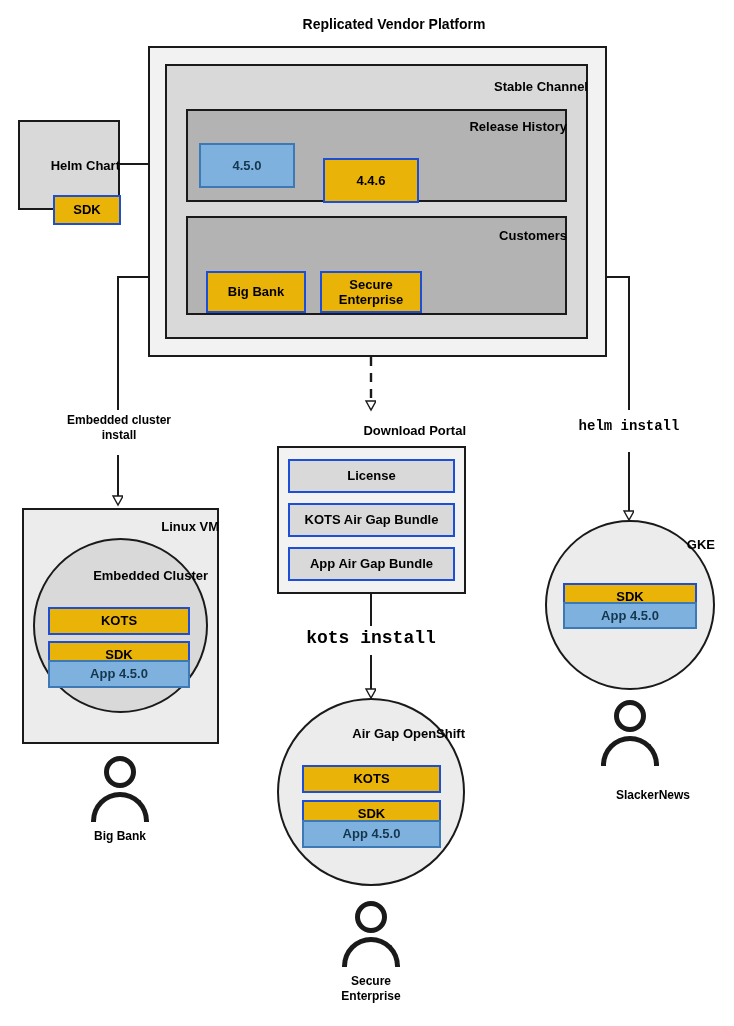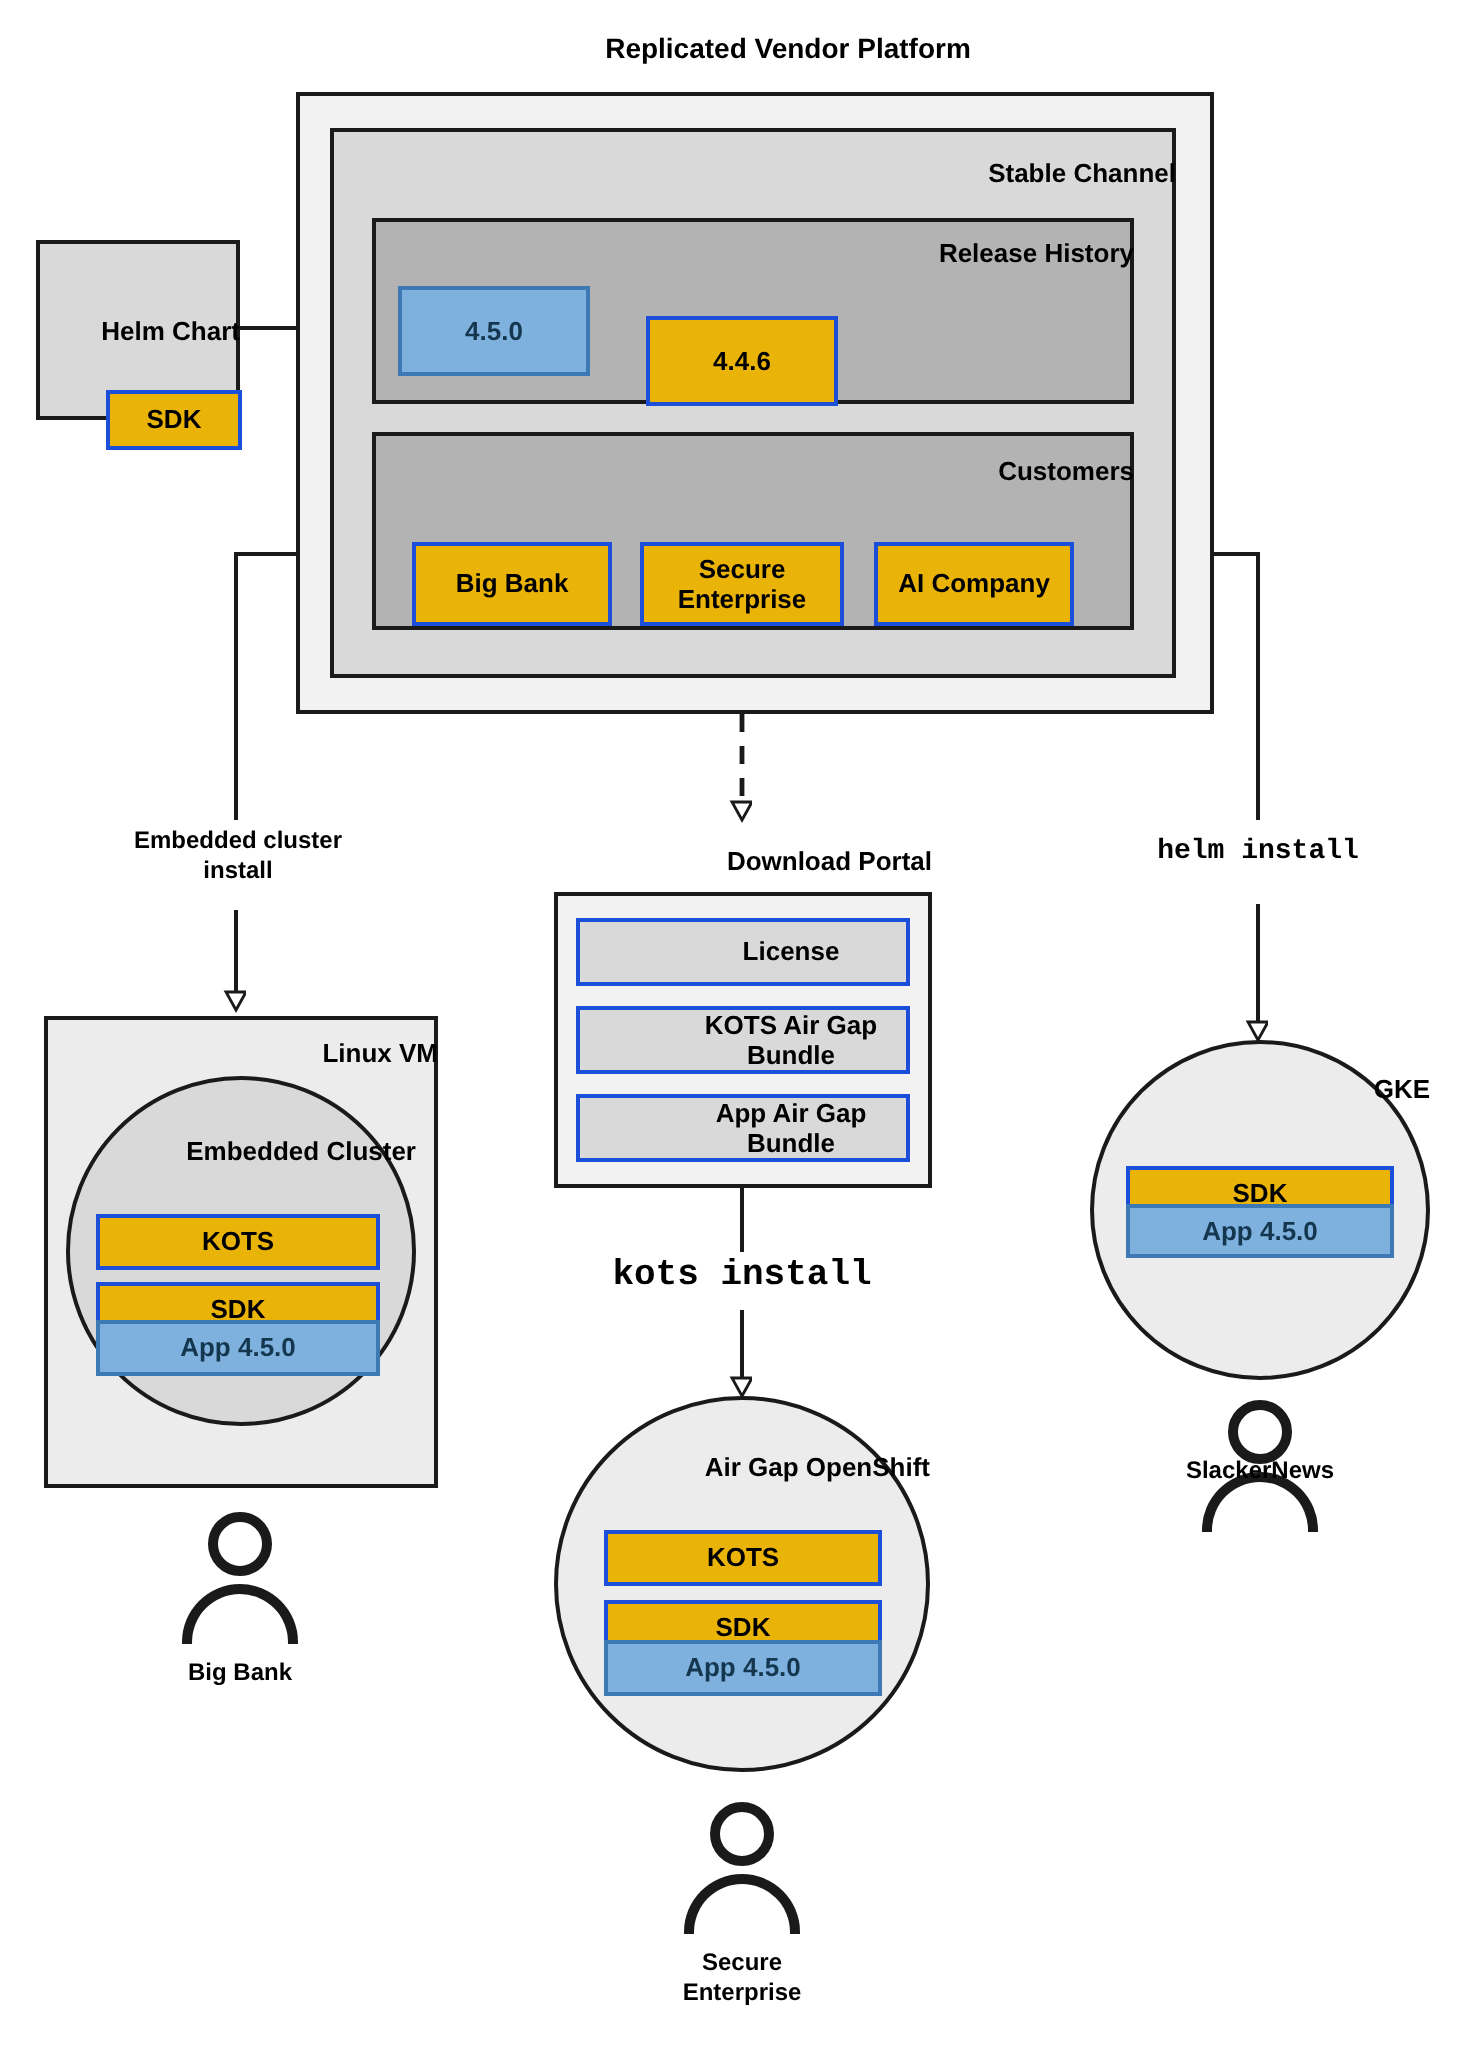--- a/index.html
+++ b/index.html
@@ -47,21 +47,21 @@
     border: 2px solid #1d4ed8;
     display: flex;
     align-items: center;
     justify-content: center;
     text-align: center;
     font-weight: bold;
     color: #000000;
     line-height: 1.18;
   }
   .cell.white { background: #eab308; margin-top: 15px; }
-  .cell.gray  { background: #d9d9d9; padding-left: 48px; }
+  .cell.gray  { background: #d9d9d9; }
   .cell.blue  { background: #7fb1de; border-color: #3d7ab5; color: #14374f; }
 
   .circle {
     position: absolute;
     box-sizing: border-box;
     border: 2px solid #1a1a1a;
     border-radius: 50%;
   }
 
   
@@ -154,21 +154,20 @@
 
   <div class="cell blue" style="left:199px; top:143px; width:96px; height:45px; font-size:13px;">4.5.0</div>
   <div class="cell white" style="left:323px; top:143px; width:96px; height:45px; font-size:13px;">4.4.6</div>
 
   <div class="box" style="left:186px; top:216px; width:381px; height:99px; background:#b3b3b3;"></div>
   <div class="box-title" style="left:186px; top:228px; width:381px; font-size:13px;">Customers</div>
 
   <div class="cell white" style="left:206px; top:256px; width:100px; height:42px; font-size:13px;">Big Bank</div>
   <div class="cell white" style="left:320px; top:256px; width:102px; height:42px; font-size:13px; white-space:pre-line;">Secure
 Enterprise</div>
-  <div class="cell white" style="left:437px; top:256px; width:100px; height:42px; font-size:13px;">AI Company</div>
 
   <div class="box" style="left:18px; top:120px; width:102px; height:90px; background:#d9d9d9;"></div>
   <div class="box-title" style="left:18px; top:158px; width:102px; font-size:13px;">Helm Chart</div>
   <div class="cell white" style="left:53px; top:180px; width:68px; height:30px; font-size:13px;">SDK</div>
 
   <div class="lbl" style="left:38px; top:413px; width:162px; font-size:12px;">Embedded cluster
 install</div>
 
   <div class="lbl mono" style="left:291px; top:628px; width:160px; font-size:18px;">kots install</div>
 
@@ -214,15 +213,15 @@
   <div class="circle" style="left:545px; top:520px; width:170px; height:170px; background:#ececec;"></div>
   <div class="box-title" style="left:545px; top:537px; width:170px; font-size:13px;">GKE</div>
 
   <div class="cell white" style="left:563px; top:568px; width:134px; height:27px; font-size:13px;">SDK</div>
   <div class="cell blue" style="left:563px; top:602px; width:134px; height:27px; font-size:13px;">App 4.5.0</div>
 
   <div class="person" style="left:601px; top:700px; width:58px; height:66px;">
     <div class="head"></div>
     <div class="body"></div>
   </div>
-  <div class="person-name" style="left:570px; top:728px; width:120px;">SlackerNews</div>
+  <div class="person-name" style="left:570px; top:788px; width:120px;text-align:right;">SlackerNews</div>
 
 </div>
 
 </body></html>

